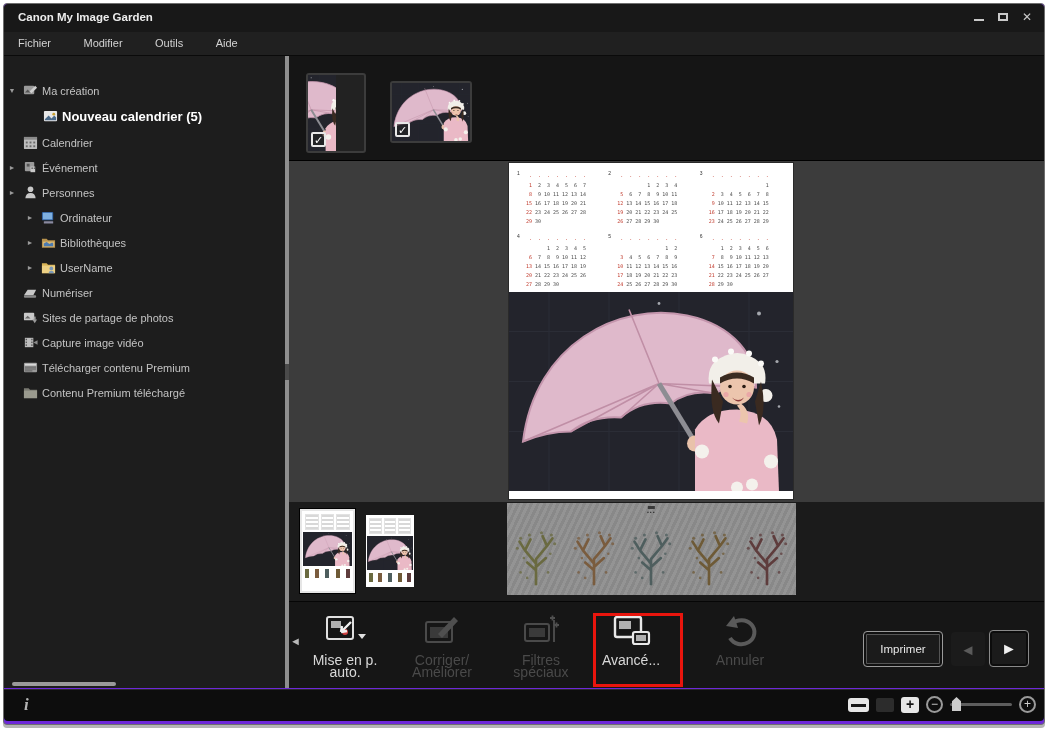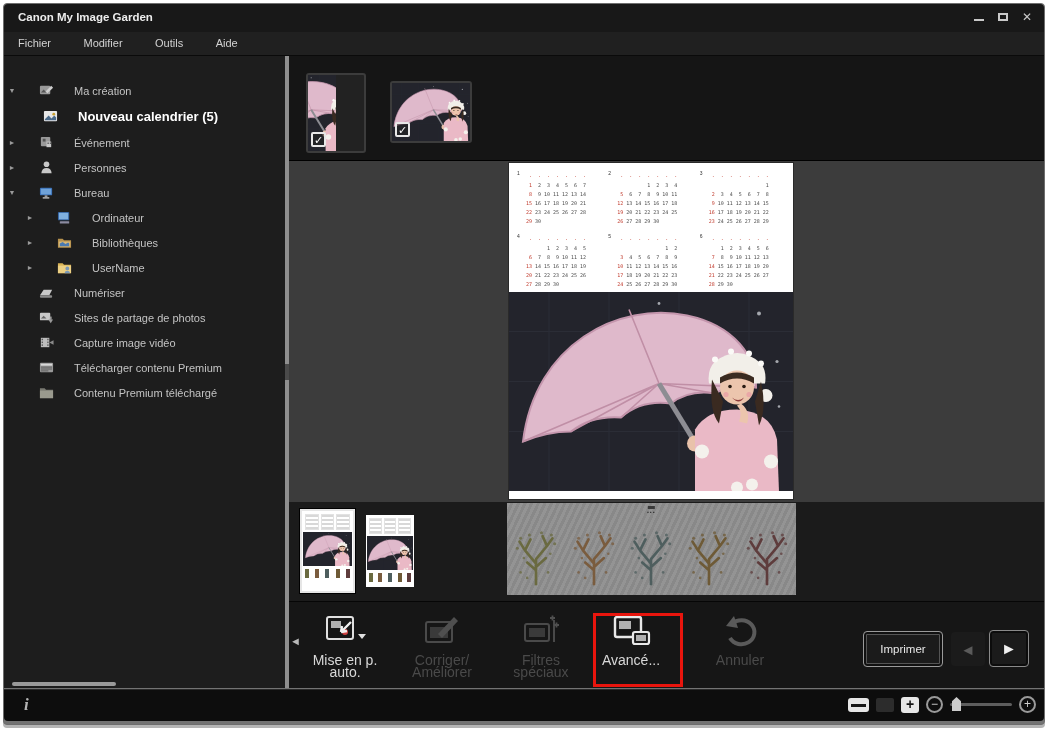--- a/index.html
+++ b/index.html
@@ -1,33 +1,33 @@
 <!DOCTYPE html>
 <html><head>
 <meta charset="utf-8">
 <style>
   html,body{margin:0;padding:0;background:#fff;}
   *{box-sizing:border-box;font-family:"Liberation Sans",sans-serif;}
   #app{position:relative;width:1048px;height:731px;background:#fff;overflow:hidden;}
-  #win{position:absolute;left:3px;top:3px;width:1042px;height:722px;background:#737373;
+  #win{position:absolute;left:3px;top:3px;width:1042px;height:722px;background:#6d28d9;
        border:1px solid #6e6e6e;border-radius:4px;box-shadow:0 3px 0 rgba(120,120,120,.55);}
   
   .titlebar{position:absolute;left:0;top:0;right:0;height:28px;background:#181818;border-radius:4px 4px 0 0;}
   .title{position:absolute;left:14px;top:7px;font-size:11.5px;font-weight:bold;color:#ececec;}
   .winctl{position:absolute;right:12px;top:6px;display:flex;gap:14px;align-items:center;}
   .winctl span{color:#c9c9c9;font-size:12px;line-height:14px;cursor:default;}
   .ic-min{display:inline-block;width:10px;height:2px;background:#c9c9c9;margin-top:8px;}
   .ic-max{display:inline-block;width:10px;height:8px;border:2px solid #c9c9c9;}
   .menubar{position:absolute;left:0;top:28px;right:0;height:24px;background:#202020;border-bottom:1px solid #0a0a0a;}
   .menubar .mi{display:inline-block;color:#d2d2d2;font-size:11px;padding:5px 14px 0 14px;height:24px;}
   
   .body{position:absolute;left:0;top:52px;right:0;height:632px;background:#141414;}
   
   .sidebar{position:absolute;left:0;top:0;width:281px;bottom:0;background:#1d1d1d;padding-top:22px;overflow:hidden;}
-  .row{position:relative;height:25px;display:flex;align-items:center;color:#c3c3c3;font-size:11px;white-space:nowrap;gap:16px;}
+  .row{position:relative;height:25px;display:flex;align-items:center;color:#c3c3c3;font-size:11px;white-space:nowrap;}
   .row .exp{width:16px;text-align:center;font-size:7px;color:#9a9a9a;flex:0 0 16px;}
   .row .ic{width:20px;flex:0 0 20px;display:flex;justify-content:center;}
   .row .lbl{padding-left:2px;}
   .row.lv1{padding-left:18px;}
   .row.sel{height:27px;}
   .row.sel .lbl{color:#ffffff;font-size:13px;font-weight:bold;}
   .row.indent1{padding-left:36px;}
   svg.si{width:15px;height:15px;display:block;}
   
   .splitter{position:absolute;left:281px;top:0;width:4px;bottom:0;background:#8f8f8f;}
@@ -218,20 +218,38 @@
         <span class="ic">
           <svg class="si" viewBox="0 0 16 16">
                 <rect x="1" y="2" width="14" height="11" rx="1" fill="#e8e8e8"></rect>
                 <path d="M2 11 L6 7 L9 10 L12 7 L14 9 V12 H2 Z" fill="#4a6a8a"></path>
                 <circle cx="11.5" cy="5.5" r="1.5" fill="#c8a030"></circle>
               </svg>
         </span>
         <span class="lbl">Nouveau calendrier (5)</span>
       </div>
 
+      <div class="row">
+        <span class="exp"></span>
+        <span class="ic">
+          <svg class="si" viewBox="0 0 16 16">
+                <rect x="1" y="2" width="14" height="13" rx="1" fill="#bdbdbd"></rect>
+                <rect x="1" y="2" width="14" height="3" fill="#8a8a8a"></rect>
+                <g fill="#6a6a6a">
+                  <rect x="3" y="7" width="2" height="2"></rect>
+                  <rect x="7" y="7" width="2" height="2"></rect>
+                  <rect x="11" y="7" width="2" height="2"></rect>
+                  <rect x="3" y="11" width="2" height="2"></rect>
+                  <rect x="7" y="11" width="2" height="2"></rect>
+                  <rect x="11" y="11" width="2" height="2"></rect>
+                </g>
+              </svg>
+        </span>
+        <span class="lbl">Calendrier</span>
+      </div>
 
       <div class="row">
         <span class="exp">►</span>
         <span class="ic">
           <svg class="si" viewBox="0 0 16 16">
                 <rect x="2" y="2" width="10" height="10" rx="1" fill="#9a9a9a"></rect>
                 <rect x="4" y="4" width="3" height="3" fill="#555"></rect>
                 <rect x="8" y="7" width="5" height="6" fill="#c8c8c8"></rect>
                 <rect x="9" y="8" width="1.5" height="1.5" fill="#555"></rect>
                 <rect x="11.5" y="8" width="1.5" height="1.5" fill="#555"></rect>
@@ -245,32 +263,20 @@
         <span class="ic">
           <svg class="si" viewBox="0 0 16 16">
                 <circle cx="8" cy="4.5" r="3" fill="#c8c8c8"></circle>
                 <path d="M2.5 14 Q3 8.5 8 8.5 Q13 8.5 13.5 14 Z" fill="#c8c8c8"></path>
               </svg>
         </span>
         <span class="lbl">Personnes</span>
       </div>
 
 
-      <div class="row">
-        <span class="exp">▼</span>
-        <span class="ic">
-          <svg class="si" viewBox="0 0 16 16">
-                <rect x="1" y="3" width="13" height="8" rx="1" fill="#3a70b8"></rect>
-                <rect x="2" y="4" width="11" height="6" fill="#6fa2d8"></rect>
-                <rect x="6" y="11" width="3" height="2" fill="#9a9a9a"></rect>
-                <rect x="4" y="13" width="7" height="1.5" fill="#bdbdbd"></rect>
-              </svg>
-        </span>
-        <span class="lbl">Bureau</span>
-      </div>
 
       <div class="row lv1">
         <span class="exp">►</span>
         <span class="ic">
           <svg class="si" viewBox="0 0 16 16">
                 <rect x="1" y="2" width="12" height="9" rx="1" fill="#2f5f9f"></rect>
                 <rect x="2" y="3" width="10" height="7" fill="#7fb0e0"></rect>
                 <rect x="3" y="12" width="10" height="2.5" rx="0.5" fill="#8a8aa0"></rect>
               </svg>
         </span>

